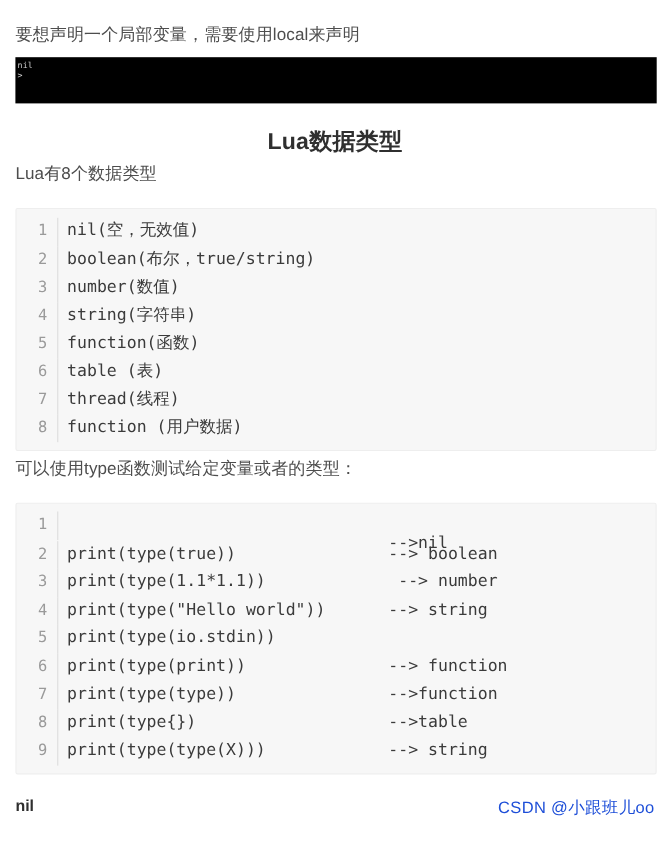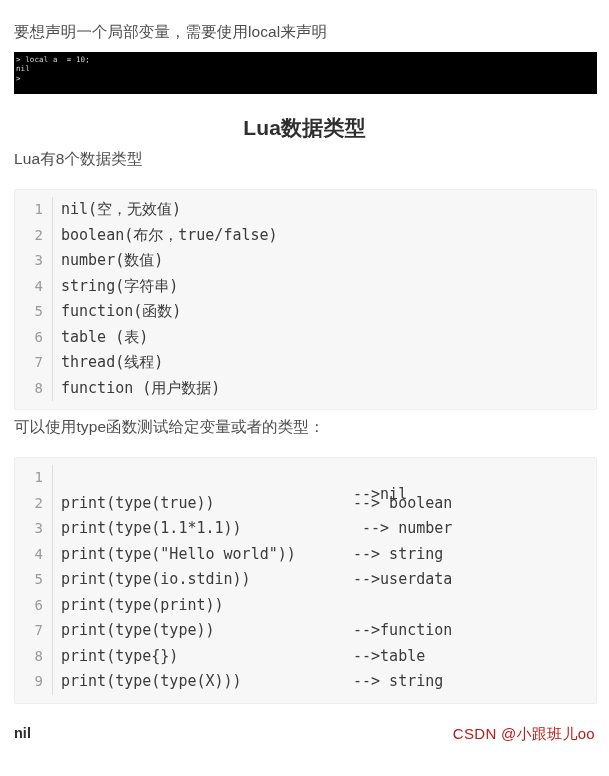--- a/index.html
+++ b/index.html
@@ -121,49 +121,48 @@
   .footer-nil {
     font-size: 14.5px;
     font-weight: bold;
     color: #2f2f2f;
   }
   .watermark {
     position: absolute;
     right: 0;
     top: 1px;
     font-size: 15px;
-    color: #b91c1c;
+    color: #1d4ed8;
     letter-spacing: 0.3px;
   }
 </style>
 </head>
 <body>
 
 <div class="page">
 
   <div class="intro-line">要想声明一个局部变量，需要使用local来声明</div>
 
   <div class="terminal">
-    <div class="terminal-line">&gt; local a  = 10;</div>
     <div class="terminal-line">nil</div>
     <div class="terminal-line">&gt;</div>
   </div>
 
   <h2 class="section-heading">Lua数据类型</h2>
 
   <div class="body-text">Lua有8个数据类型</div>
 
   <div class="code-block">
     <div class="code-row">
       <span class="ln">1</span>
       <span class="code-text">nil(空，无效值)</span>
     </div>
     <div class="code-row">
       <span class="ln">2</span>
-      <span class="code-text">boolean(布尔，true/false)</span>
+      <span class="code-text">boolean(布尔，true/string)</span>
     </div>
     <div class="code-row">
       <span class="ln">3</span>
       <span class="code-text">number(数值)</span>
     </div>
     <div class="code-row">
       <span class="ln">4</span>
       <span class="code-text">string(字符串)</span>
     </div>
     <div class="code-row">
@@ -198,25 +197,25 @@
     <div class="code-row">
       <span class="ln">3</span>
       <span class="code-text"><span class="code-main">print(type(1.1*1.1))</span><span class="code-comment"> --&gt; number</span></span>
     </div>
     <div class="code-row">
       <span class="ln">4</span>
       <span class="code-text"><span class="code-main">print(type("Hello world"))</span><span class="code-comment">--&gt; string</span></span>
     </div>
     <div class="code-row">
       <span class="ln">5</span>
-      <span class="code-text"><span class="code-main">print(type(io.stdin))</span><span class="code-comment">--&gt;userdata</span></span>
+      <span class="code-text"><span class="code-main">print(type(io.stdin))</span></span>
     </div>
     <div class="code-row">
       <span class="ln">6</span>
-      <span class="code-text"><span class="code-main">print(type(print))</span></span>
+      <span class="code-text"><span class="code-main">print(type(print))</span><span class="code-comment">--&gt; function</span></span>
     </div>
     <div class="code-row">
       <span class="ln">7</span>
       <span class="code-text"><span class="code-main">print(type(type))</span><span class="code-comment">--&gt;function</span></span>
     </div>
     <div class="code-row">
       <span class="ln">8</span>
       <span class="code-text"><span class="code-main">print(type{})</span><span class="code-comment">--&gt;table</span></span>
     </div>
     <div class="code-row">

